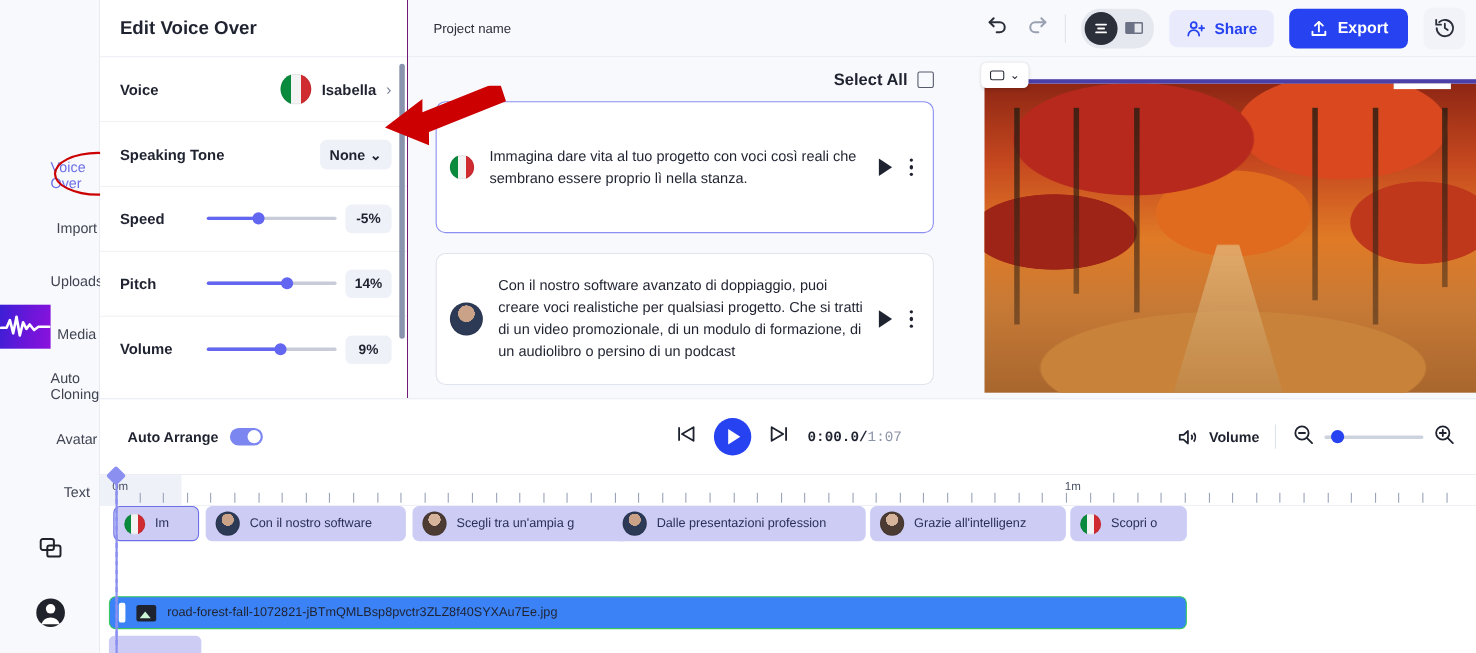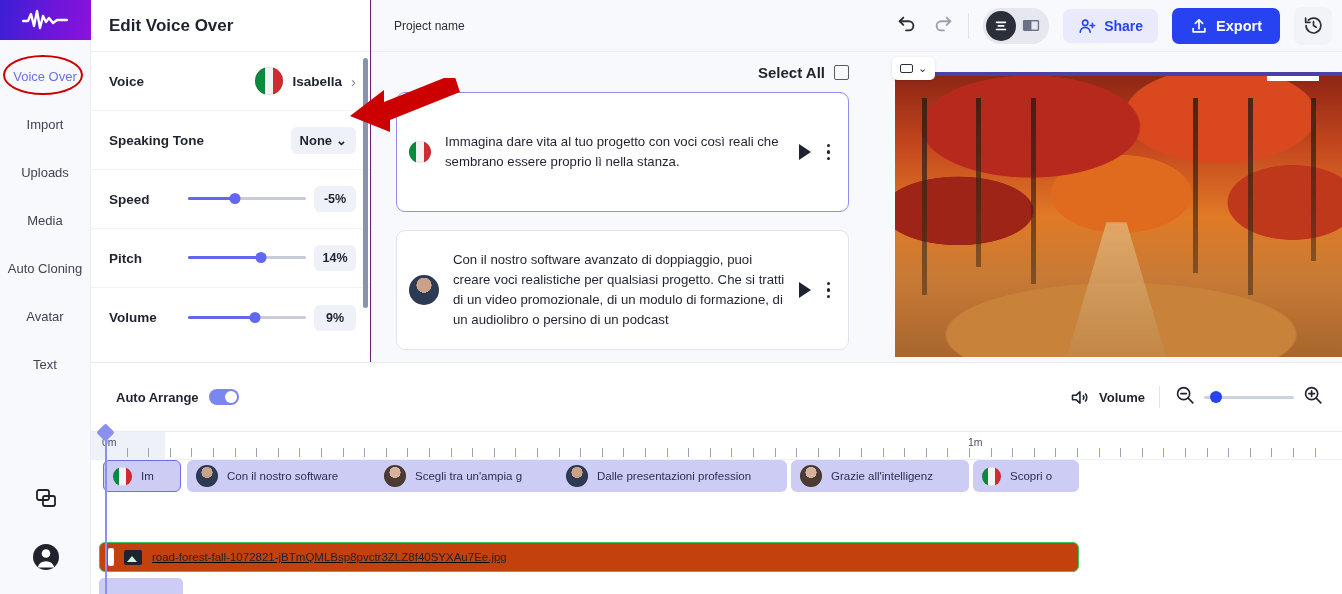--- a/index.html
+++ b/index.html
@@ -8,21 +8,21 @@
     font-family: "Liberation Sans", sans-serif;
     background: #ffffff;
     overflow: hidden;
   }
   .app { position: relative; width: 1342px; height: 594px; }
 
   
   .rail {
     position: absolute; left: 0; top: 0; width: 91px; height: 594px;
     background: #f8f9fc; border-right: 1px solid #e9ecf3;
-    display: flex; flex-direction: column; align-items: center;
+    display: flex; align-items: center;
   }
   .logo {
     width: 91px; height: 40px;
     background: linear-gradient(100deg,#3b1fd6 0%,#6b16d9 55%,#8c12dd 100%);
     display: flex; align-items: center; justify-content: center;
   }
   .logo svg { display:block; }
   .rail-items { width: 91px; padding-top: 12px; }
   .rail-item {
     height: 48px; display: flex; align-items: center; justify-content: center;
@@ -213,22 +213,22 @@
   .slide-tab.active { background:#2b2f3a; color:#fff; font-weight:bold; }
   .clips-row { position:relative; height:36px; }
   .clip {
     position:absolute; top:0; height:32px; background:#ccccf5; border-radius:6px;
     display:flex; align-items:center; gap:9px; padding:0 9px; overflow:hidden;
     font-size:11.5px; color:#2b2f58; cursor:pointer; white-space:nowrap;
   }
   .clip.sel { border:1.6px solid #6b6fe8; }
   .media-track {
     position:absolute; left:8px; top:110px; height:30px; width:980px;
-    background:#c2410c; border:1.6px solid #36c95f; border-radius:6px;
-    display:flex; align-items:center; gap:10px; padding-left:8px; cursor:pointer;text-decoration:underline;
+    background:#3b82f6; border:1.6px solid #36c95f; border-radius:6px;
+    display:flex; align-items:center; gap:10px; padding-left:8px; cursor:pointer;
   }
   .mt-handle { width:6px; height:18px; background:#fff; border-radius:2px; }
   .mt-ico {
     width:18px;height:15px;background:#1f2330;border-radius:2px; position:relative; flex:0 0 18px;
   }
   .mt-ico::after{content:"";position:absolute;left:3px;bottom:3px;width:0;height:0;
     border-left:5px solid transparent;border-right:5px solid transparent;border-bottom:6px solid #ccf5d6;}
   .mt-name { font-size:11.5px; color:#1f2330; }
   .ghost-clip { position:absolute; left:8px; top:146px; width:84px; height:16px; background:#ccccf5; border-radius:5px 5px 0 0; }
 
@@ -462,20 +462,40 @@
   </div>
 
   <div class="transport">
     <div class="auto-arrange">
       <span>Auto Arrange</span>
       <span class="toggle">
           <i></i>
         </span>
     </div>
 
+    <div class="tcenter">
+      <span class="skip">
+        <svg width="21" height="21" viewBox="0 0 24 24" fill="none" stroke="#1f2330" stroke-width="1.9" stroke-linejoin="round">
+          <line x1="5" y1="5" x2="5" y2="19"></line>
+            <polygon points="20,5 8,12 20,19" fill="none"></polygon>
+        </svg>
+      </span>
+      <span class="play-btn">
+          <span class="t"></span>
+        </span>
+      <span class="skip">
+        <svg width="21" height="21" viewBox="0 0 24 24" fill="none" stroke="#1f2330" stroke-width="1.9" stroke-linejoin="round">
+          <polygon points="4,5 16,12 4,19" fill="none"></polygon>
+            <line x1="19" y1="5" x2="19" y2="19"></line>
+        </svg>
+      </span>
+      <span class="time">
+        <span>0:00.0</span><span>/</span><span class="tot">1:07</span>
+      </span>
+    </div>
 
     <div class="tright">
       <span class="vol">
         <svg width="21" height="21" viewBox="0 0 24 24" fill="none" stroke="#1f2330" stroke-width="1.8" stroke-linejoin="round">
           <polygon points="4,9.5 8,9.5 12.5,5.5 12.5,18.5 8,14.5 4,14.5"></polygon>
           <path d="M16 9.5a4 4 0 0 1 0 5"></path>
             <path d="M18.5 7.5a7 7 0 0 1 0 9"></path>
         </svg>
         <span>Volume</span>
       </span>
@@ -511,21 +531,21 @@
       <span class="lbl" style="left:878px">1m</span>
       <span id="ruler-ticks"><span class="tick" style="left: 14px;"></span><span class="tick" style="left: 35.6px;"></span><span class="tick" style="left: 57.2px;"></span><span class="tick" style="left: 78.8px;"></span><span class="tick" style="left: 100.4px;"></span><span class="tick" style="left: 122px;"></span><span class="tick" style="left: 143.6px;"></span><span class="tick" style="left: 165.2px;"></span><span class="tick" style="left: 186.8px;"></span><span class="tick" style="left: 208.4px;"></span><span class="tick" style="left: 230px;"></span><span class="tick" style="left: 251.6px;"></span><span class="tick" style="left: 273.2px;"></span><span class="tick" style="left: 294.8px;"></span><span class="tick" style="left: 316.4px;"></span><span class="tick" style="left: 338px;"></span><span class="tick" style="left: 359.6px;"></span><span class="tick" style="left: 381.2px;"></span><span class="tick" style="left: 402.8px;"></span><span class="tick" style="left: 424.4px;"></span><span class="tick" style="left: 446px;"></span><span class="tick" style="left: 467.6px;"></span><span class="tick" style="left: 489.2px;"></span><span class="tick" style="left: 510.8px;"></span><span class="tick" style="left: 532.4px;"></span><span class="tick" style="left: 554px;"></span><span class="tick" style="left: 575.6px;"></span><span class="tick" style="left: 597.2px;"></span><span class="tick" style="left: 618.8px;"></span><span class="tick" style="left: 640.4px;"></span><span class="tick" style="left: 662px;"></span><span class="tick" style="left: 683.6px;"></span><span class="tick" style="left: 705.2px;"></span><span class="tick" style="left: 726.8px;"></span><span class="tick" style="left: 748.4px;"></span><span class="tick" style="left: 770px;"></span><span class="tick" style="left: 791.6px;"></span><span class="tick" style="left: 813.2px;"></span><span class="tick" style="left: 834.8px;"></span><span class="tick" style="left: 856.4px;"></span><span class="tick" style="left: 878px;"></span><span class="tick" style="left: 899.6px;"></span><span class="tick" style="left: 921.2px;"></span><span class="tick" style="left: 942.8px;"></span><span class="tick" style="left: 964.4px;"></span><span class="tick" style="left: 986px;"></span><span class="tick" style="left: 1007.6px;"></span><span class="tick" style="left: 1029.2px;"></span><span class="tick" style="left: 1050.8px;"></span><span class="tick" style="left: 1072.4px;"></span><span class="tick" style="left: 1094px;"></span><span class="tick" style="left: 1115.6px;"></span><span class="tick" style="left: 1137.2px;"></span><span class="tick" style="left: 1158.8px;"></span><span class="tick" style="left: 1180.4px;"></span><span class="tick" style="left: 1202px;"></span><span class="tick" style="left: 1223.6px;"></span></span>
     </div>
 
 
     <div class="clips-row">
       <span class="clip sel" style="left:12px;width:78px">
         <span class="flag xs"></span>
         <span>Im</span>
       </span>
-      <span class="clip" style="left:96px;width:198px">
+      <span class="clip" style="left:96px;width:182px">
         <span class="avatar sm"></span>
         <span>Con il nostro software</span>
       </span>
       <span class="clip" style="left:284px;width:198px">
         <span class="avatar sm f"></span>
         <span>Scegli tra un'ampia g</span>
       </span>
       <span class="clip" style="left:466px;width:230px">
         <span class="avatar sm"></span>
         <span>Dalle presentazioni profession</span>

